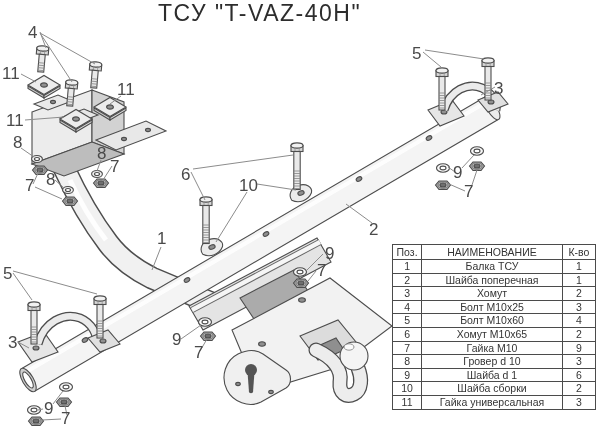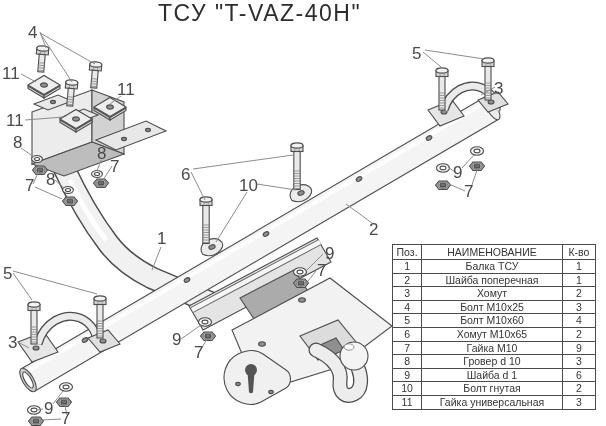--- a/index.html
+++ b/index.html
@@ -305,21 +305,21 @@
           <td>Гровер d 10</td>
           <td>3</td>
         </tr>
       <tr>
           <td>9</td>
           <td>Шайба d 1</td>
           <td>6</td>
         </tr>
       <tr>
           <td>10</td>
-          <td>Болт гнутая</td>
+          <td>Шайба сборки</td>
           <td>2</td>
         </tr>
       <tr>
           <td>11</td>
           <td>Гайка универсальная</td>
           <td>3</td>
         </tr>
     </tbody>
   </table>
 </div>

